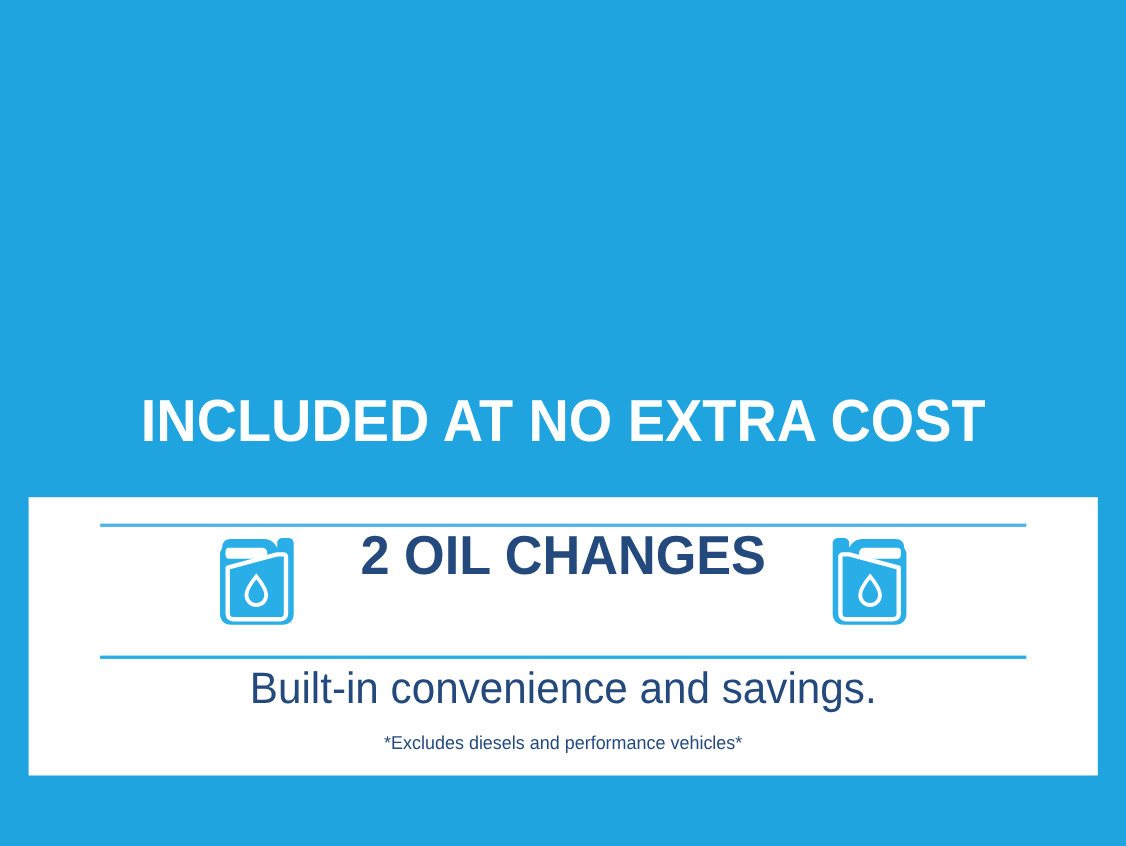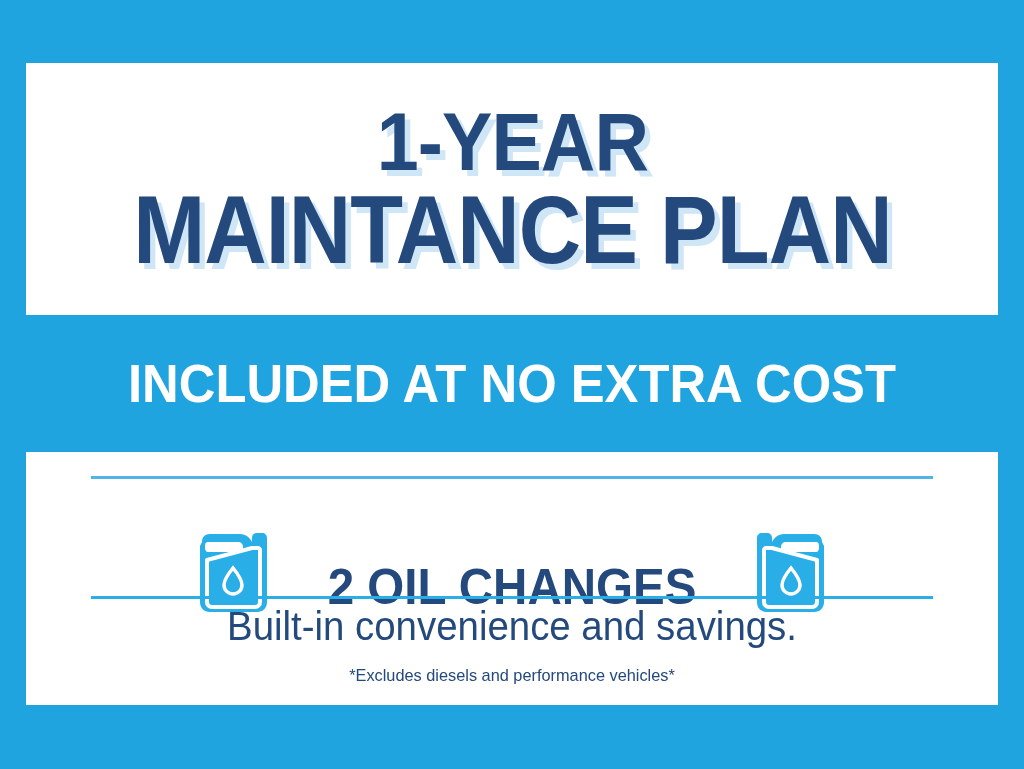--- a/index.html
+++ b/index.html
@@ -96,21 +96,21 @@
   .rule.top { top: 24px; }
   .rule.bottom { top: 144px; background: #29AEE8; }
 
   .offer-row {
     position: absolute;
     left: 0;
     top: 24px;
     width: 972px;
     height: 140px;
     display: flex;
-    align-items: flex-end;
+    align-items: flex-start;
     justify-content: center;
     gap: 46px;
   }
 
   .offer-label {
     color: #24497D;
     font-family: "Liberation Sans Narrow", "Liberation Sans", sans-serif;
     font-weight: bold;
     font-size: 50px;
     letter-spacing: 0px;
@@ -154,24 +154,20 @@
     font-size: 17px;
     transform: scaleX(0.96);
     white-space: nowrap;
   }
 </style>
 </head>
 <body>
 
 <div class="poster">
 
-  <div class="headline-panel">
-    <div class="headline-line line1">1-YEAR</div>
-    <div class="headline-line line2">MAINTANCE PLAN</div>
-  </div>
 
   <div class="subtitle">INCLUDED AT NO EXTRA COST</div>
 
   <div class="detail-panel">
 
     <div class="rule top"></div>
 
     <div class="offer-row">
 
       <svg class="jug-icon" viewBox="0 0 78 96">

